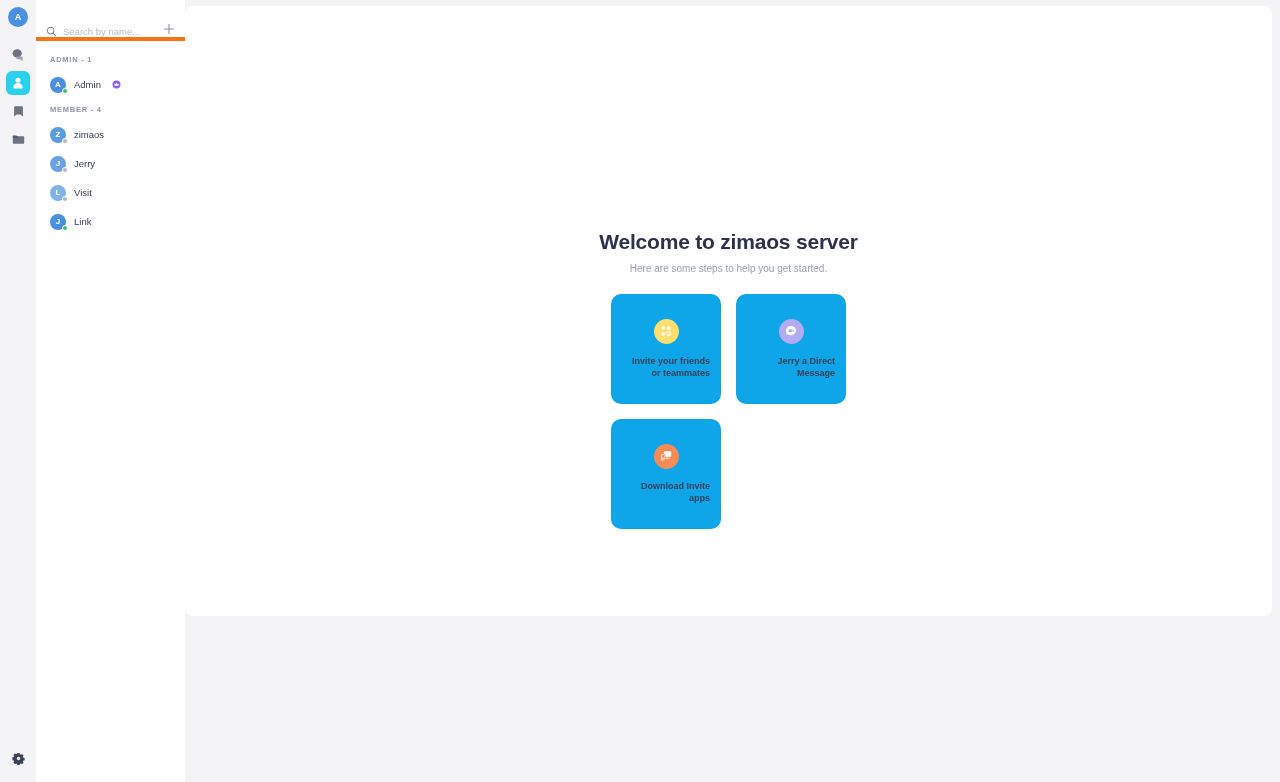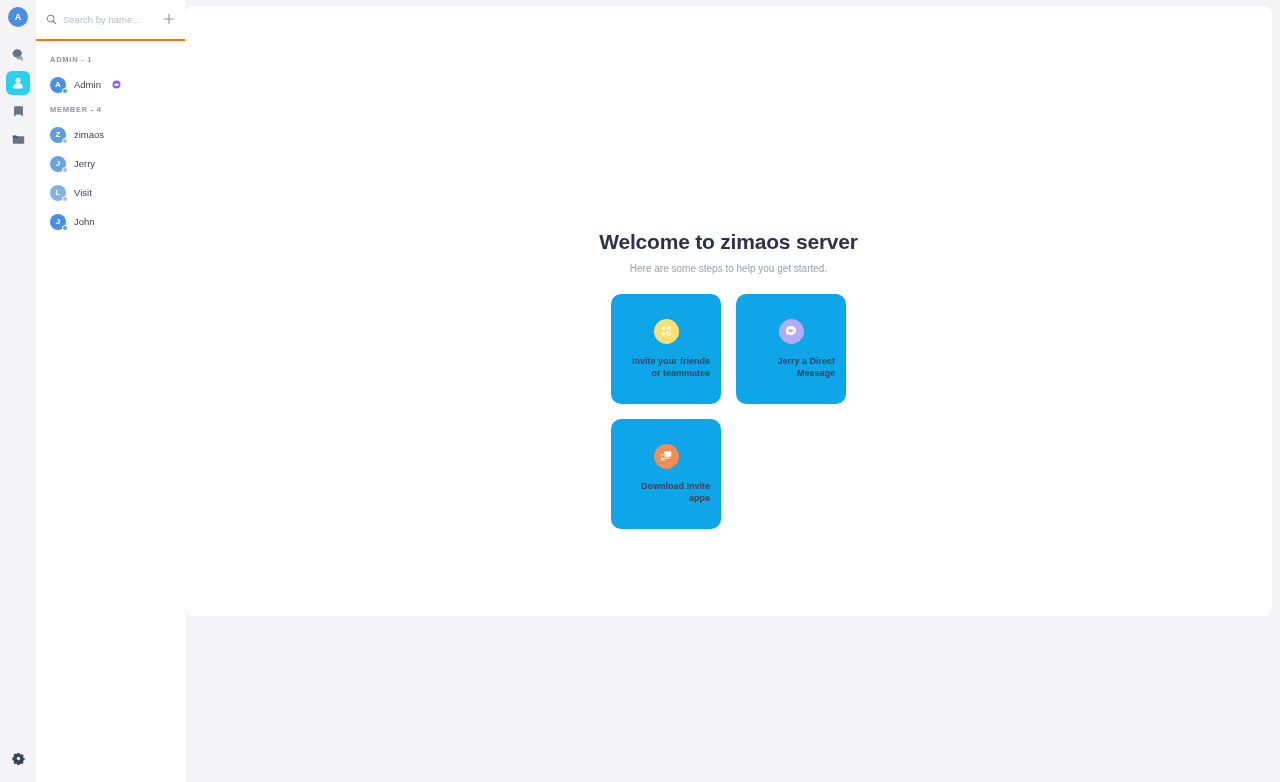--- a/index.html
+++ b/index.html
@@ -54,23 +54,23 @@
     flex: 0 0 149px;
     height: 782px;
     background: #ffffff;
     display: flex;
     flex-direction: column;
   }
   .panel-search {
     height: 41px;
     flex: 0 0 41px;
     display: flex;
-    align-items: center;
+    align-items: flex-end;
     padding: 0 9px 0 10px;
-    border-bottom: 2px solid #f97316;
+    border-bottom: 4px solid #f97316;
     gap: 6px;
   }
   .search-icon { flex: 0 0 auto; display: flex; }
   .search-input {
     flex: 1 1 auto;
     border: 0; outline: 0;
     font-family: "Liberation Sans", sans-serif;
     font-size: 9.5px;
     color: #3b4050;
     background: transparent;
@@ -305,21 +305,21 @@
           <span class="status-dot" id="sd-1-2" style="background: rgb(181, 186, 196);"></span>
         </span>
         <span class="contact-name">Visit</span>
       </div>
 
       <div class="contact-row">
         <span class="avatar-wrap">
           <span class="avatar" id="av-1-3" style="background: rgb(74, 144, 226);">J</span>
           <span class="status-dot" id="sd-1-3" style="background: rgb(63, 192, 106);"></span>
         </span>
-        <span class="contact-name">John</span>
+        <span class="contact-name">Link</span>
       </div>
 
     </div>
   </div>
 
   <div class="main">
     <div class="main-card">
       <div class="welcome">
         <div class="welcome-title">Welcome to zimaos server</div>
         <div class="welcome-sub">Here are some steps to help you get started.</div>

